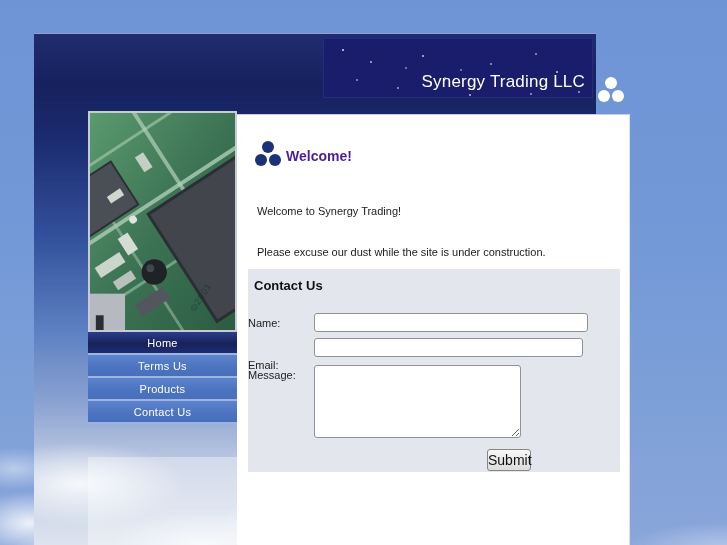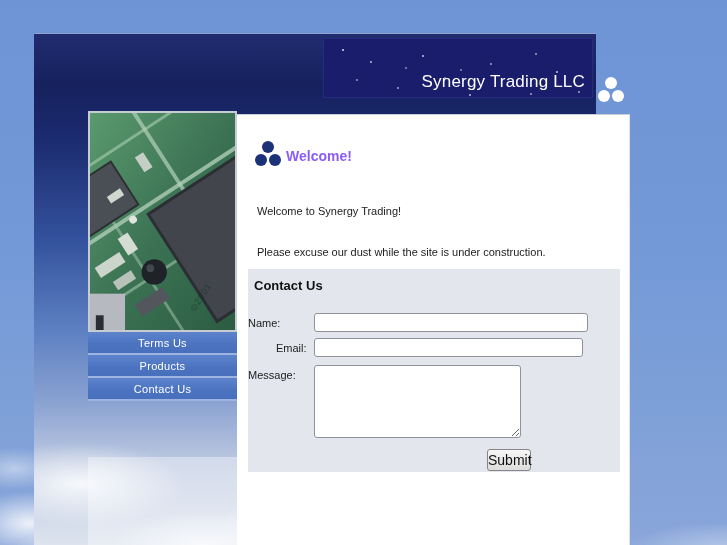--- a/index.html
+++ b/index.html
@@ -84,38 +84,38 @@
   }
   .sidebar-lower {
     position:absolute; left:54px; top:423px; width:149px; height:89px;
     background:rgba(255,255,255,.35);
   }
 
   
   .logo-welcome { left:18px; top:26px; position:absolute; width:28px; height:27px; }
   .logo-welcome i { background:#1b3178; }
   .welcome-heading {
-    position:absolute; left:49px; top:33px; color:#8b5cf6; font-size:14px; font-weight:bold;
+    position:absolute; left:49px; top:33px; color:#4c1d95; font-size:14px; font-weight:bold;
   }
   .welcome-lines {
     position:absolute; left:20px; top:63px; width:360px;
     font-size:11px; color:#1c1c1c; line-height:13.5px; white-space:pre-wrap;
   }
 
   
   .form-panel {
     position:absolute; left:11px; top:154px; width:372px; height:203px;
     background:#e3e6ec;
   }
   .form-heading { position:absolute; left:6px; top:9px; font-size:13px; font-weight:bold; color:#111; }
   .field-label {
     position:absolute; width:60px; text-align:left; font-size:11px; color:#222;
   }
   .lbl-name { left:0; top:48px; }
-  .lbl-email { left:0; top:73px;padding-left:28px; }
+  .lbl-email { left:0; top:90px; }
   .lbl-message { left:0; top:100px; }
   .txt {
     position:absolute; height:19px; background:#fff; border:1px solid #8f9399;
     border-radius:3px; font-size:11px; padding:0 4px; font-family:inherit;
   }
   .txt-name  { left:66px; top:44px; width:274px; }
   .txt-email { left:66px; top:69px; width:269px; }
   .txt-message {
     position:absolute; left:66px; top:96px; width:207px; height:73px;
     background:#fff; border:1px solid #8f9399; border-radius:3px;
@@ -205,20 +205,21 @@
         </g>
         <circle cx="66" cy="162" r="13" fill="#1f2327"></circle>
         <circle cx="62" cy="158" r="4" fill="#4a5056" opacity=".8"></circle>
         <rect x="0" y="184" width="36" height="37" fill="#b6bac0"></rect>
         <rect x="6" y="206" width="8" height="15" fill="#2a2d31"></rect>
       </svg>
       <span class="photo-watermark">©2001</span>
     </div>
 
     <div class="nav">
+      <div class="nav-item active">Home</div>
       <div class="nav-item">Terms Us</div>
       <div class="nav-item">Products</div>
       <div class="nav-item">Contact Us</div>
     </div>
     <div class="sidebar-lower"></div>
 
   </div>
 </div>
 
 </body></html>

